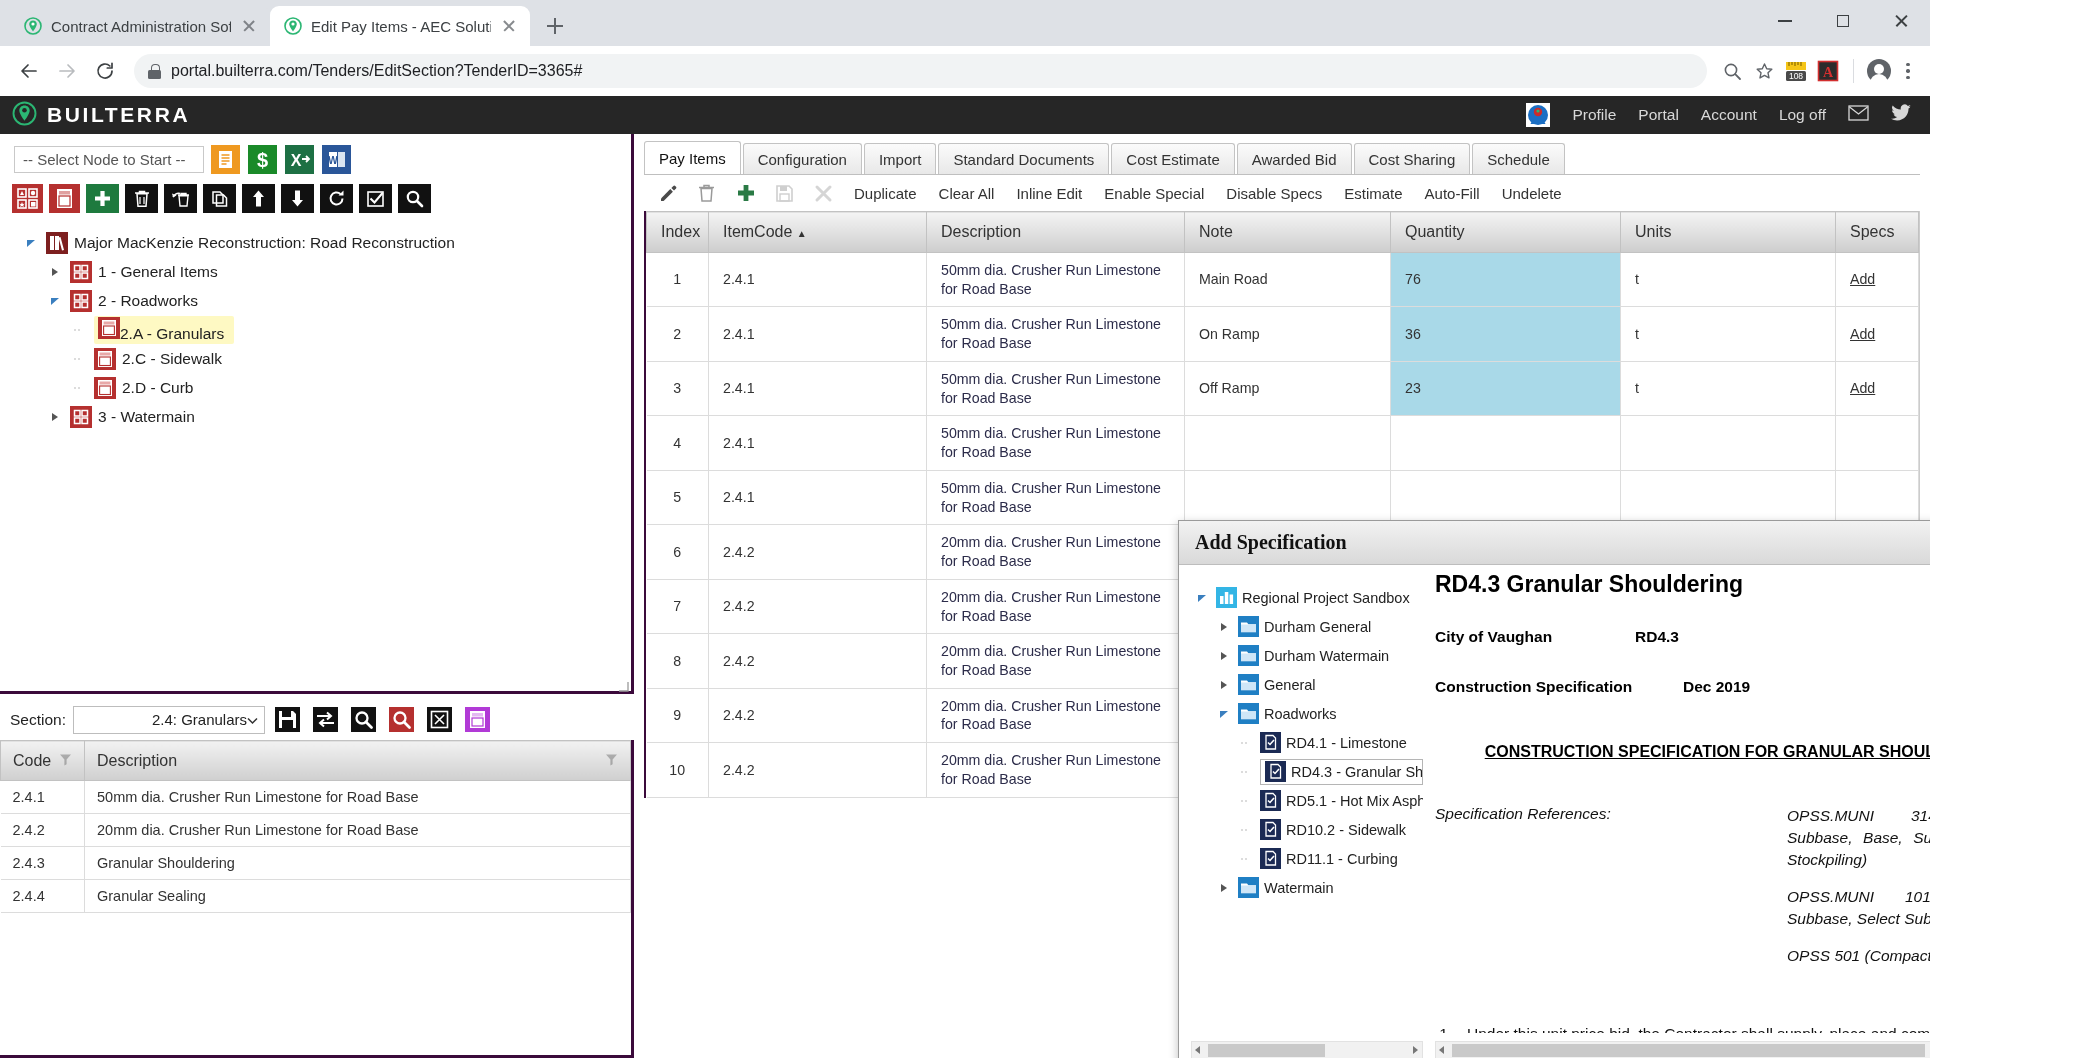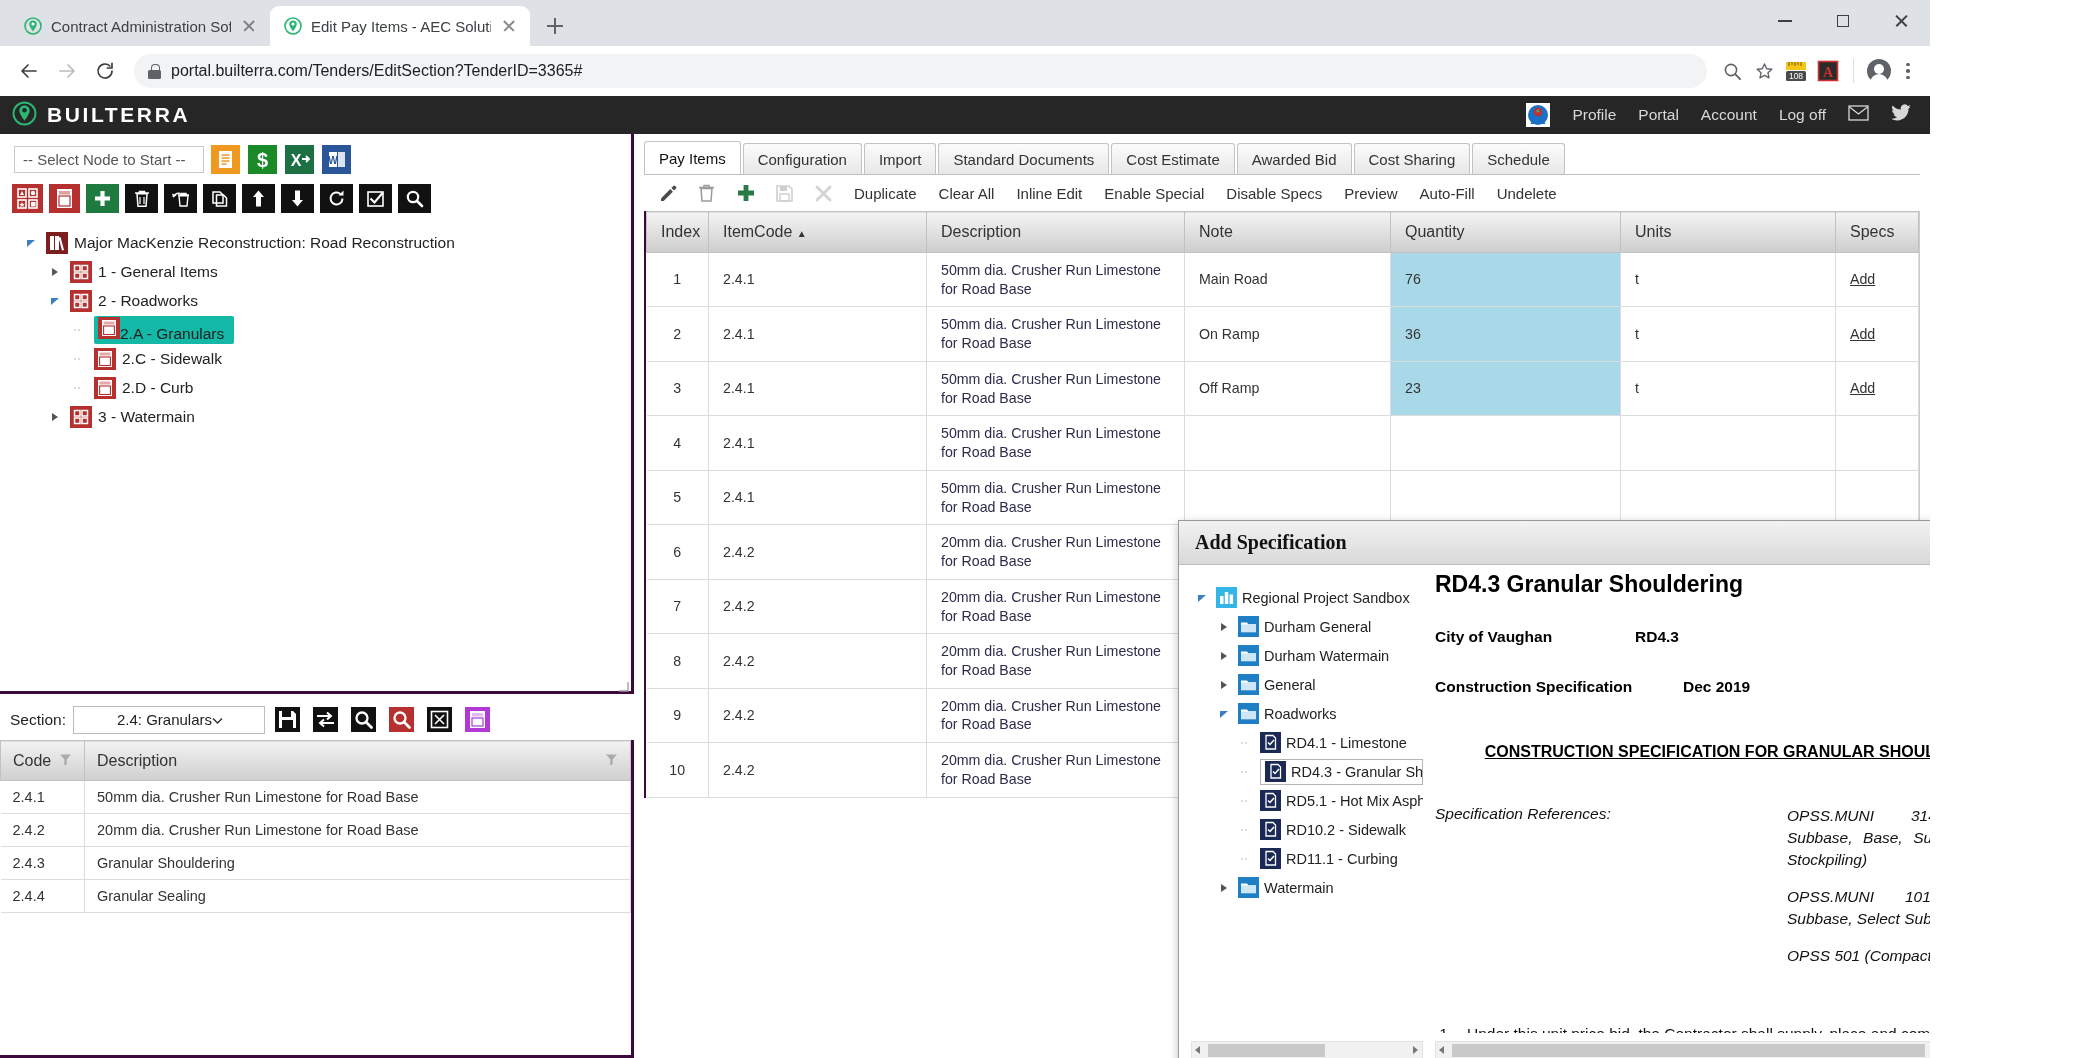--- a/index.html
+++ b/index.html
@@ -64,30 +64,30 @@
   .tb-row1 { display:flex; align-items:center; gap:6px; padding:10px 10px 4px 14px; }
   .nodesel { width:190px; height:27px; border:1px solid #c9c9c9; background:#fff; font-size:15px;
              color:#555; display:flex; align-items:center; padding-left:8px; }
   .sqbtn { width:31px;height:31px;display:flex;align-items:center;justify-content:center; }
   .tb-row2 { display:flex; align-items:center; gap:6px; padding:4px 10px 8px 12px; }
   .tbk { width:33px;height:29px;background:#111;display:flex;align-items:center;justify-content:center; }
   .tree { position:absolute; left:0; top:86px; width:634px; height:560px; padding:8px 0 0 16px; overflow:hidden; }
   .tnode { display:flex; align-items:center; height:29px; gap:6px; font-size:15.5px; color:#222; }
   .tw { width:18px;height:18px;flex:none;display:flex;align-items:center;justify-content:center; }
   .ticon { width:22px;height:22px;flex:none; }
-  .tsel { background:#14b8a6; padding:1px 10px 1px 4px; border-radius:2px; }
+  .tsel { background:#fef9c3; padding:1px 10px 1px 4px; border-radius:2px; }
   .treeborder { position:absolute; left:0; top:0; width:634px; height:560px;
                 border-right:3px solid #3b0a3b; border-bottom:3px solid #3b0a3b; pointer-events:none; }
   .resz { position:absolute; right:5px; bottom:5px; width:11px; height:11px; }
 
   .sectionbar { position:absolute; left:0; top:560px; width:634px; height:51px; background:#fff;
                 display:flex; align-items:center; gap:7px; padding-left:10px; }
   .sectionbar .lbl { font-size:15.5px; color:#222; }
   .selbox { width:192px;height:28px;border:1px solid #bdbdbd;background:#fff;font-size:15px;color:#222;
-            display:flex;align-items:center;justify-content:center;padding:0 6px 0 8px; }
+            display:flex;align-items:center;justify-content:flex-end;padding:0 6px 0 8px; }
   .lowertbl { position:absolute; left:0; top:606px; width:634px; height:318px; background:#fff;
               border-right:3px solid #3b0a3b; border-bottom:3px solid #3b0a3b; }
   .ltable { width:100%; border-collapse:collapse; table-layout:fixed; }
   .ltable th { background:linear-gradient(#f2f2f2,#cfcfcf); border:1px solid #c2c2c2; height:40px;
                font-weight:400; font-size:16px; color:#333; text-align:left; padding:0 12px; }
   .ltable td { border-bottom:1px solid #dcdcdc; border-right:1px solid #dcdcdc; height:33px;
                font-size:14.5px; color:#333; padding:0 12px; }
   .filt { float:right; opacity:.45; }
 
   
@@ -652,21 +652,21 @@
           <div class="cmdico">
             <svg width="19" height="19" viewBox="0 0 19 19">
                 <path d="M3 3l13 13M16 3L3 16" stroke="#d5d5d5" stroke-width="3" stroke-linecap="round"></path>
               </svg>
           </div>
           <span class="cmdlink">Duplicate</span>
           <span class="cmdlink">Clear All</span>
           <span class="cmdlink">Inline Edit</span>
           <span class="cmdlink">Enable Special</span>
           <span class="cmdlink">Disable Specs</span>
-          <span class="cmdlink">Preview</span>
+          <span class="cmdlink">Estimate</span>
           <span class="cmdlink">Auto-Fill</span>
           <span class="cmdlink">Undelete</span>
         </div>
 
         <div class="gridframe">
           <table class="grid">
             <colgroup>
               <col style="width:62px">
                 <col style="width:218px">
                 <col style="width:258px">

